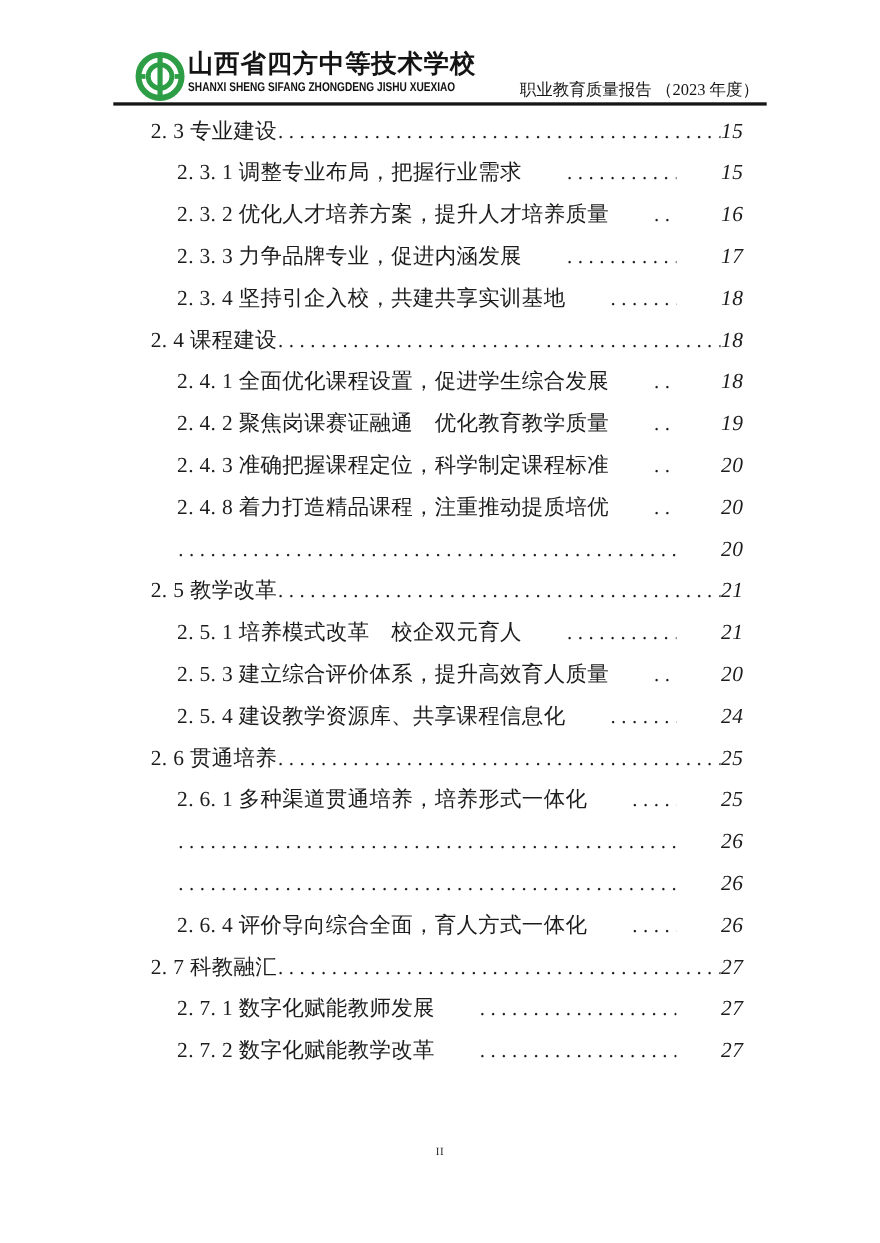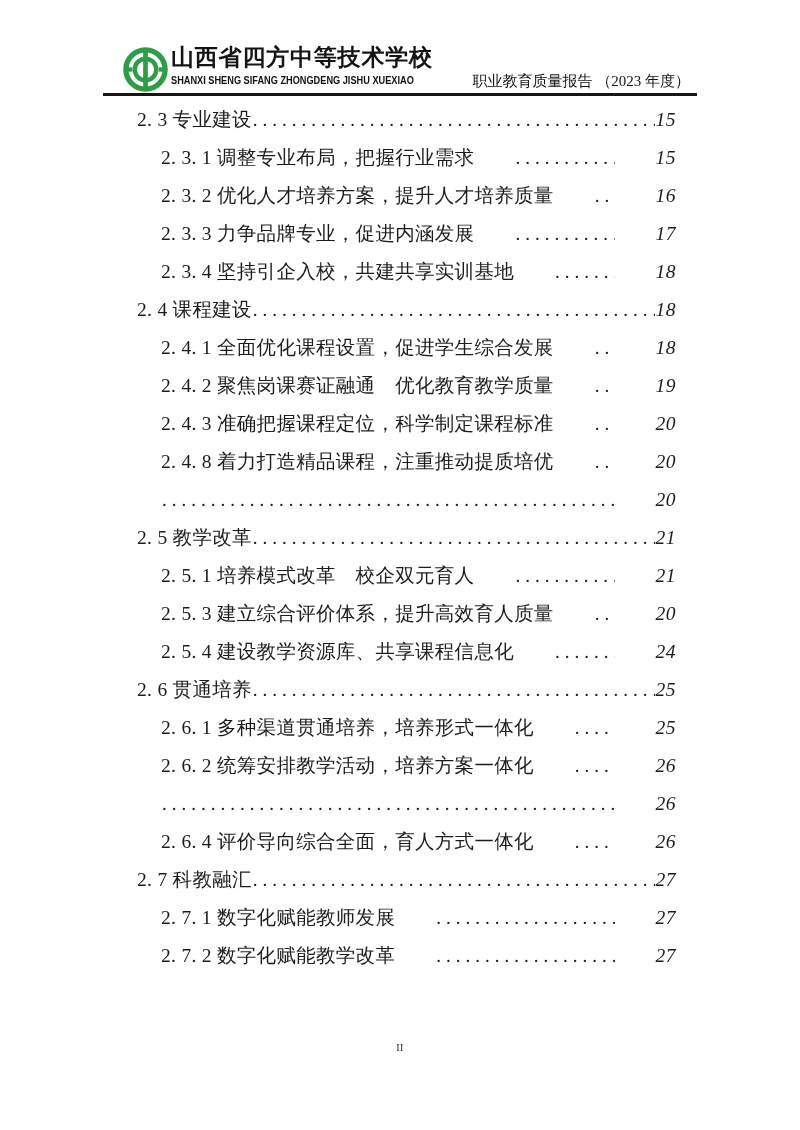--- a/index.html
+++ b/index.html
@@ -174,21 +174,20 @@
         <span class="toc-title">2. 6 贯通培养</span>
         <span class="toc-dots"></span>
         <span class="toc-page">25</span>
       </div>
       <div class="toc-row lvl2">
         <span class="toc-title">2. 6. 1 多种渠道贯通培养，培养形式一体化</span>
         <span class="toc-dots"></span>
         <span class="toc-page">25</span>
       </div>
       <div class="toc-row lvl2">
-        <span class="toc-title">2. 6. 2 统筹安排教学活动，培养方案一体化</span>
         <span class="toc-dots"></span>
         <span class="toc-page">26</span>
       </div>
       <div class="toc-row lvl2">
         <span class="toc-dots"></span>
         <span class="toc-page">26</span>
       </div>
       <div class="toc-row lvl2">
         <span class="toc-title">2. 6. 4 评价导向综合全面，育人方式一体化</span>
         <span class="toc-dots"></span>

